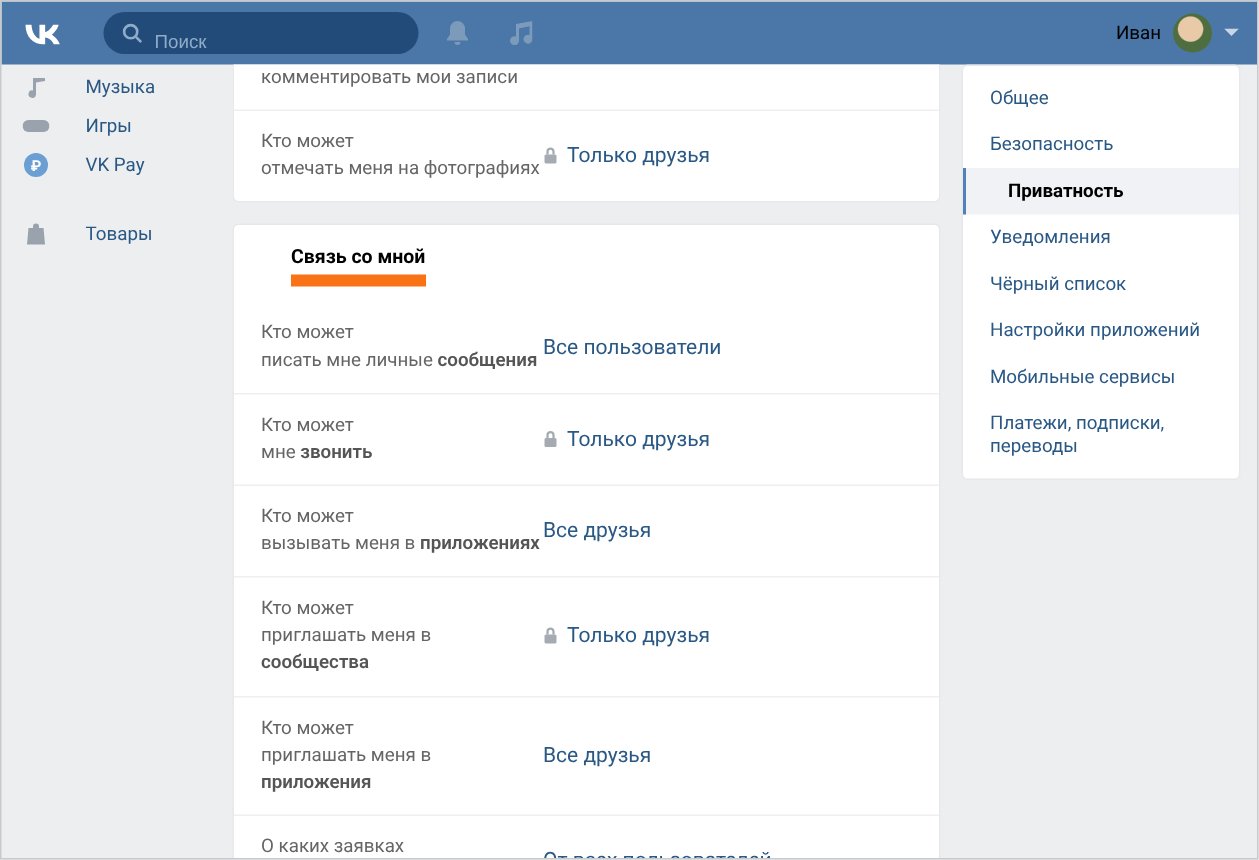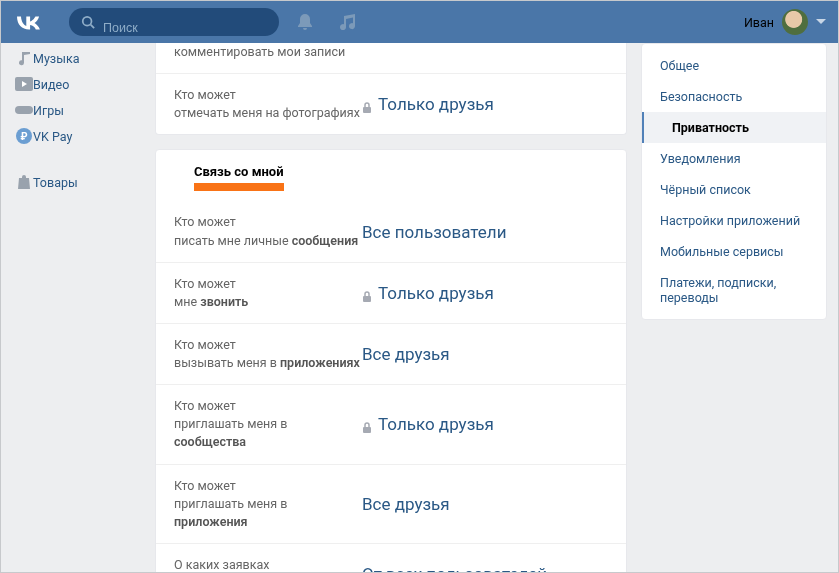--- a/index.html
+++ b/index.html
@@ -76,21 +76,21 @@
     height: calc(100% - 42px);
   }
   .sidebar-left {
     width: 142px;
     padding: 8px 0 0 10px;
     font-size: 12.5px;
   }
   .lnav-item {
     display: flex;
     align-items: center;
-    gap: 0;
+    gap: 24px;
     padding: 5px 4px;
     color: #2a5885;
     cursor: pointer;
   }
   .lnav-icon {
     width: 18px;
     height: 16px;
     display: flex;
     align-items: center;
     justify-content: center;
@@ -134,23 +134,23 @@
     padding-left: 18px;
     color: #656565;
     font-size: 12.5px;
     line-height: 1.45;
   }
   .setrow-label .l1 { display: block; }
   .setrow-label .l2 { display: block; }
   .setrow-label b { font-weight: 600; color: #555; }
   .setrow-val {
     color: #2a5885;
-    font-size: 17px;
-    display: flex;
-    align-items: flex-end;
+    font-size: 14px;
+    display: flex;
+    align-items: center;
     gap: 6px;
     cursor: pointer;
   }
   .lock-icon { color: #a6aab3; display: inline-flex; }
   .section-head {
     padding: 14px 18px 10px;
     font-weight: 700;
     color: #000;
     font-size: 13px;
   }
@@ -228,29 +228,20 @@
 
 <div class="container">
   <div class="sidebar-left">
     <div class="lnav-item" style="margin-top:-6px;">
       <span class="lnav-icon">
           <svg width="16" height="16" viewBox="0 0 16 16">
             <path fill="#99a2ad" d="M6 2v8.3A2.5 2.5 0 1 0 8 13V5l6-1V2L6 2z"></path>
           </svg>
         </span>
       <span>Музыка</span>
-    </div>
-    <div class="lnav-item">
-      <span class="lnav-icon">
-          <svg width="18" height="14" viewBox="0 0 18 14">
-            <rect x="0" y="0" width="18" height="14" rx="2" fill="#99a2ad"></rect>
-            <path fill="#fff" d="M7 4l5 3-5 3z"></path>
-          </svg>
-        </span>
-      <span>Видео</span>
     </div>
     <div class="lnav-item">
       <span class="lnav-icon">
           <svg width="18" height="12" viewBox="0 0 18 12">
             <rect x="0" y="2" width="18" height="8" rx="4" fill="#99a2ad"></rect>
           </svg>
         </span>
       <span>Игры</span>
     </div>
     <div class="lnav-item">

